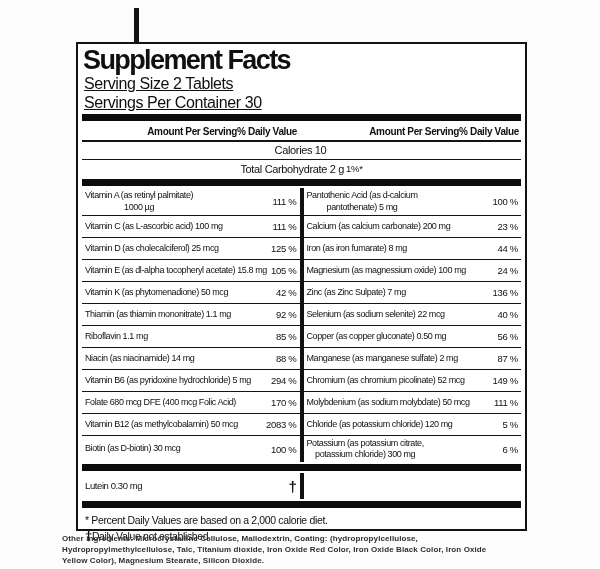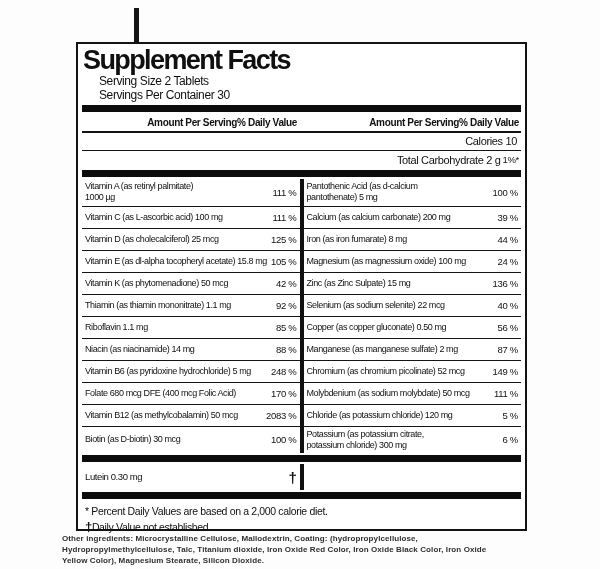--- a/index.html
+++ b/index.html
@@ -21,44 +21,44 @@
     box-sizing:border-box;
     border:2.5px solid #131313;
     background:#ffffff;
     padding:0 4px 0 4px;
   }
   .title{
     font-size:27px;font-weight:700;letter-spacing:-1.6px;
     line-height:1.05;margin:2px 0 1px 1px;
   }
   .serv{
-    font-size:12px;letter-spacing:-0.4px;line-height:1.15;margin-left:17px;
+    font-size:16px;letter-spacing:-0.4px;line-height:1.15;margin-left:2px;text-decoration:underline;
   }
   .bar{height:7px;background:#0c0c0c;margin:2px 0;}
   .rule{height:1.6px;background:#141414;}
   .hdr{
     display:grid;grid-template-columns:1fr 5px 1fr;
     font-weight:700;font-size:10px;letter-spacing:-0.35px;
     padding:3px 0 3px 0;
   }
   .hcell{display:flex;justify-content:flex-end;padding:0 2px;}
   .toprow{
-    display:flex;justify-content:flex-end;align-items:center;
+    display:flex;justify-content:center;align-items:center;
     font-size:11px;letter-spacing:-0.35px;padding:2px 2px;min-height:13px;
   }
   .ngrid{display:grid;grid-template-columns:1fr 4px 1fr;}
   .vdiv{background:#111111;}
   .cell{
     display:flex;justify-content:space-between;align-items:center;
     padding:2px 3px;border-bottom:1.6px solid #141414;min-height:17px;
     overflow:hidden;
   }
   .ngrid .cell:nth-last-child(-n+3){border-bottom:none;}
   .lbl{
-    white-space:pre;font-size:9px;letter-spacing:-0.4px;line-height:1.25;
+    white-space:pre;font-size:9px;letter-spacing:-0.4px;line-height:1.25;text-align:center;
   }
   .dv{font-size:9.5px;letter-spacing:-0.3px;white-space:nowrap;padding-left:2px;}
   .lutein .cell{min-height:22px;}
   .lutein .lbl{font-size:9.5px;}
   .lutein .dv{font-size:15px;font-weight:700;}
   .fnotes{padding:3px 3px 0 3px;}
   .fn{
     font-size:10.5px;letter-spacing:-0.35px;line-height:1.35;
   }
   .fdag{font-weight:700;font-size:13px;}
@@ -122,21 +122,21 @@
 pantothenate) 5 mg</span>
           <span class="dv">100 %</span>
         </div>
         <div class="cell">
           <span class="lbl">Vitamin C (as L-ascorbic acid) 100 mg</span>
           <span class="dv">111 %</span>
         </div>
         <div class="vdiv"></div>
         <div class="cell">
           <span class="lbl">Calcium (as calcium carbonate) 200 mg</span>
-          <span class="dv">39 %</span>
+          <span class="dv">23 %</span>
         </div>
         <div class="cell">
           <span class="lbl">Vitamin D (as cholecalciferol) 25 mcg</span>
           <span class="dv">125 %</span>
         </div>
         <div class="vdiv"></div>
         <div class="cell">
           <span class="lbl">Iron (as iron fumarate) 8 mg</span>
           <span class="dv">44 %</span>
         </div>
@@ -148,21 +148,21 @@
         <div class="cell">
           <span class="lbl">Magnesium (as magnessium oxide) 100 mg</span>
           <span class="dv">24 %</span>
         </div>
         <div class="cell">
           <span class="lbl">Vitamin K (as phytomenadione) 50 mcg</span>
           <span class="dv">42 %</span>
         </div>
         <div class="vdiv"></div>
         <div class="cell">
-          <span class="lbl">Zinc (as Zinc Sulpate) 15 mg</span>
+          <span class="lbl">Zinc (as Zinc Sulpate) 7 mg</span>
           <span class="dv">136 %</span>
         </div>
         <div class="cell">
           <span class="lbl">Thiamin (as thiamin mononitrate) 1.1 mg</span>
           <span class="dv">92 %</span>
         </div>
         <div class="vdiv"></div>
         <div class="cell">
           <span class="lbl">Selenium (as sodium selenite) 22 mcg</span>
           <span class="dv">40 %</span>
@@ -180,21 +180,21 @@
           <span class="lbl">Niacin (as niacinamide) 14 mg</span>
           <span class="dv">88 %</span>
         </div>
         <div class="vdiv"></div>
         <div class="cell">
           <span class="lbl">Manganese (as manganese sulfate) 2 mg</span>
           <span class="dv">87 %</span>
         </div>
         <div class="cell">
           <span class="lbl">Vitamin B6 (as pyridoxine hydrochloride) 5 mg</span>
-          <span class="dv">248 %</span>
+          <span class="dv">294 %</span>
         </div>
         <div class="vdiv"></div>
         <div class="cell">
           <span class="lbl">Chromium (as chromium picolinate) 52 mcg</span>
           <span class="dv">149 %</span>
         </div>
         <div class="cell">
           <span class="lbl">Folate 680 mcg DFE (400 mcg Folic Acid)</span>
           <span class="dv">170 %</span>
         </div>

